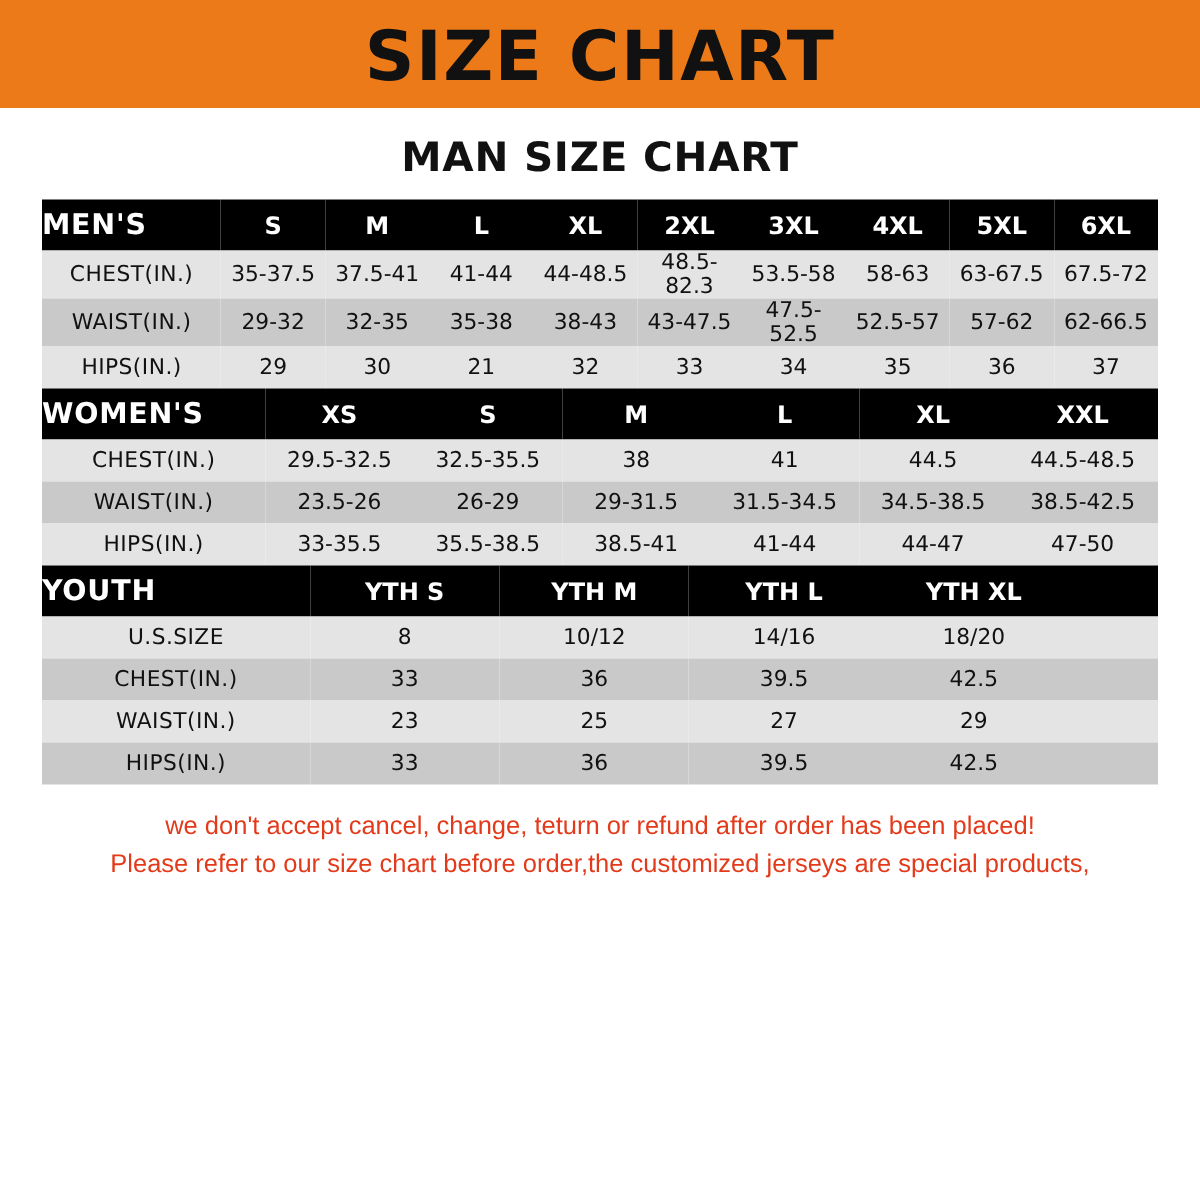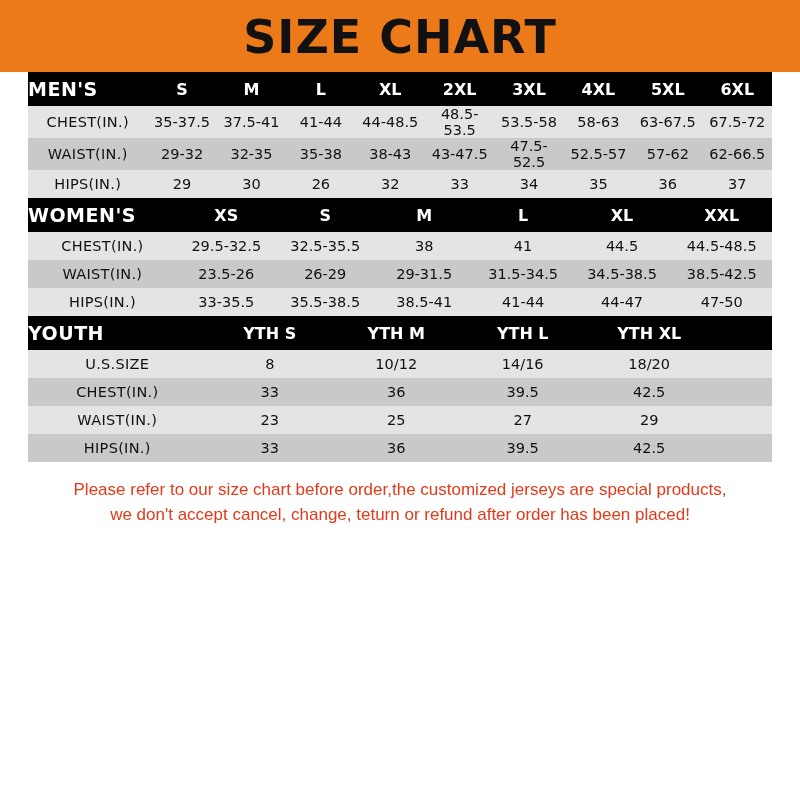--- a/index.html
+++ b/index.html
@@ -134,20 +134,21 @@
 <body>
 
 <div class="page">
 
   <div class="banner">
     <div class="banner-title">SIZE CHART</div>
   </div>
 
   <div class="content">
 
+    <div class="section-title t1">MAN SIZE CHART</div>
     <table class="size-table men">
       <colgroup>
         <col style="width:16%">
           <col style="width:9.3%">
           <col style="width:9.3%">
           <col style="width:9.3%">
         <col style="width:9.3%">
           <col style="width:9.3%">
           <col style="width:9.3%">
           <col style="width:9.3%">
@@ -168,21 +169,21 @@
           <th>6XL</th>
         </tr>
       </thead>
       <tbody>
         <tr class="light">
           <td class="rowlabel">CHEST(IN.)</td>
           <td>35-37.5</td>
           <td>37.5-41</td>
           <td>41-44</td>
           <td>44-48.5</td>
-          <td>48.5-53.5</td>
+          <td>48.5-82.3</td>
           <td>53.5-58</td>
           <td>58-63</td>
           <td>63-67.5</td>
           <td>67.5-72</td>
         </tr>
         <tr class="dark">
           <td class="rowlabel">WAIST(IN.)</td>
           <td>29-32</td>
           <td>32-35</td>
           <td>35-38</td>
@@ -190,21 +191,21 @@
           <td>43-47.5</td>
           <td>47.5-52.5</td>
           <td>52.5-57</td>
           <td>57-62</td>
           <td>62-66.5</td>
         </tr>
         <tr class="light">
           <td class="rowlabel">HIPS(IN.)</td>
           <td>29</td>
           <td>30</td>
-          <td>26</td>
+          <td>21</td>
           <td>32</td>
           <td>33</td>
           <td>34</td>
           <td>35</td>
           <td>36</td>
           <td>37</td>
         </tr>
       </tbody>
     </table>
 
@@ -309,18 +310,18 @@
           <td>33</td>
           <td>36</td>
           <td>39.5</td>
           <td>42.5</td>
           <td></td>
         </tr>
       </tbody>
     </table>
 
     <div class="note">
+      <div>we don't accept cancel, change, teturn or refund after order has been placed!</div>
       <div>Please refer to our size chart before order,the customized jerseys are special products,</div>
-      <div>we don't accept cancel, change, teturn or refund after order has been placed!</div>
     </div>
 
   </div>
 </div>
 
 </body></html>

